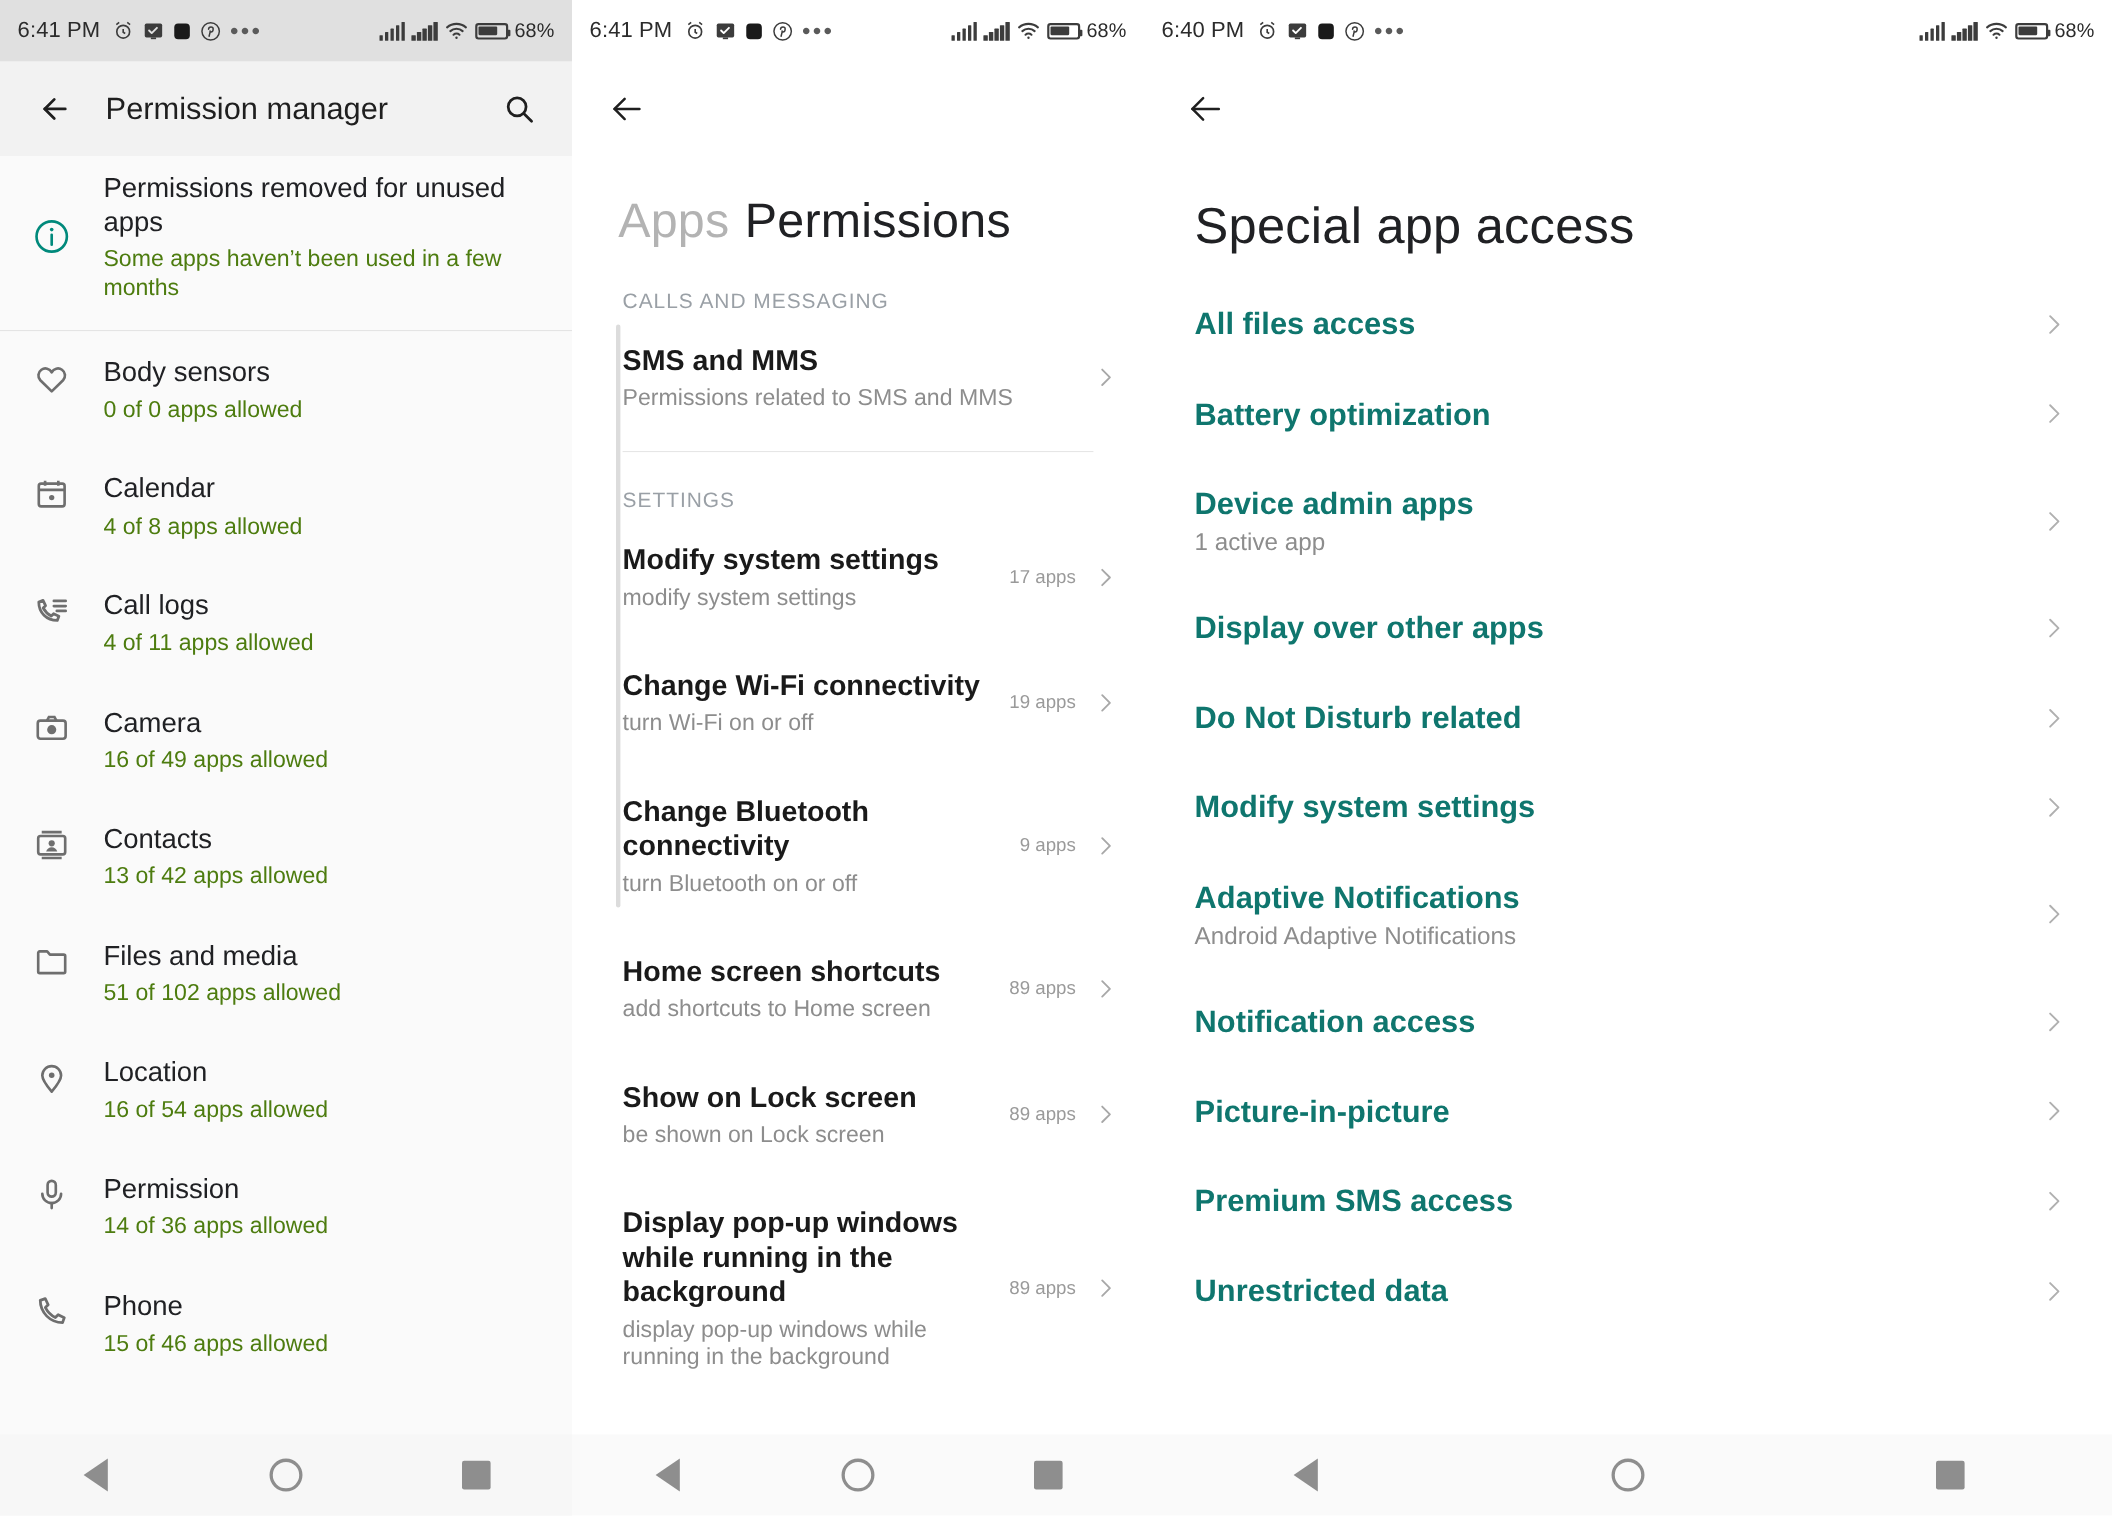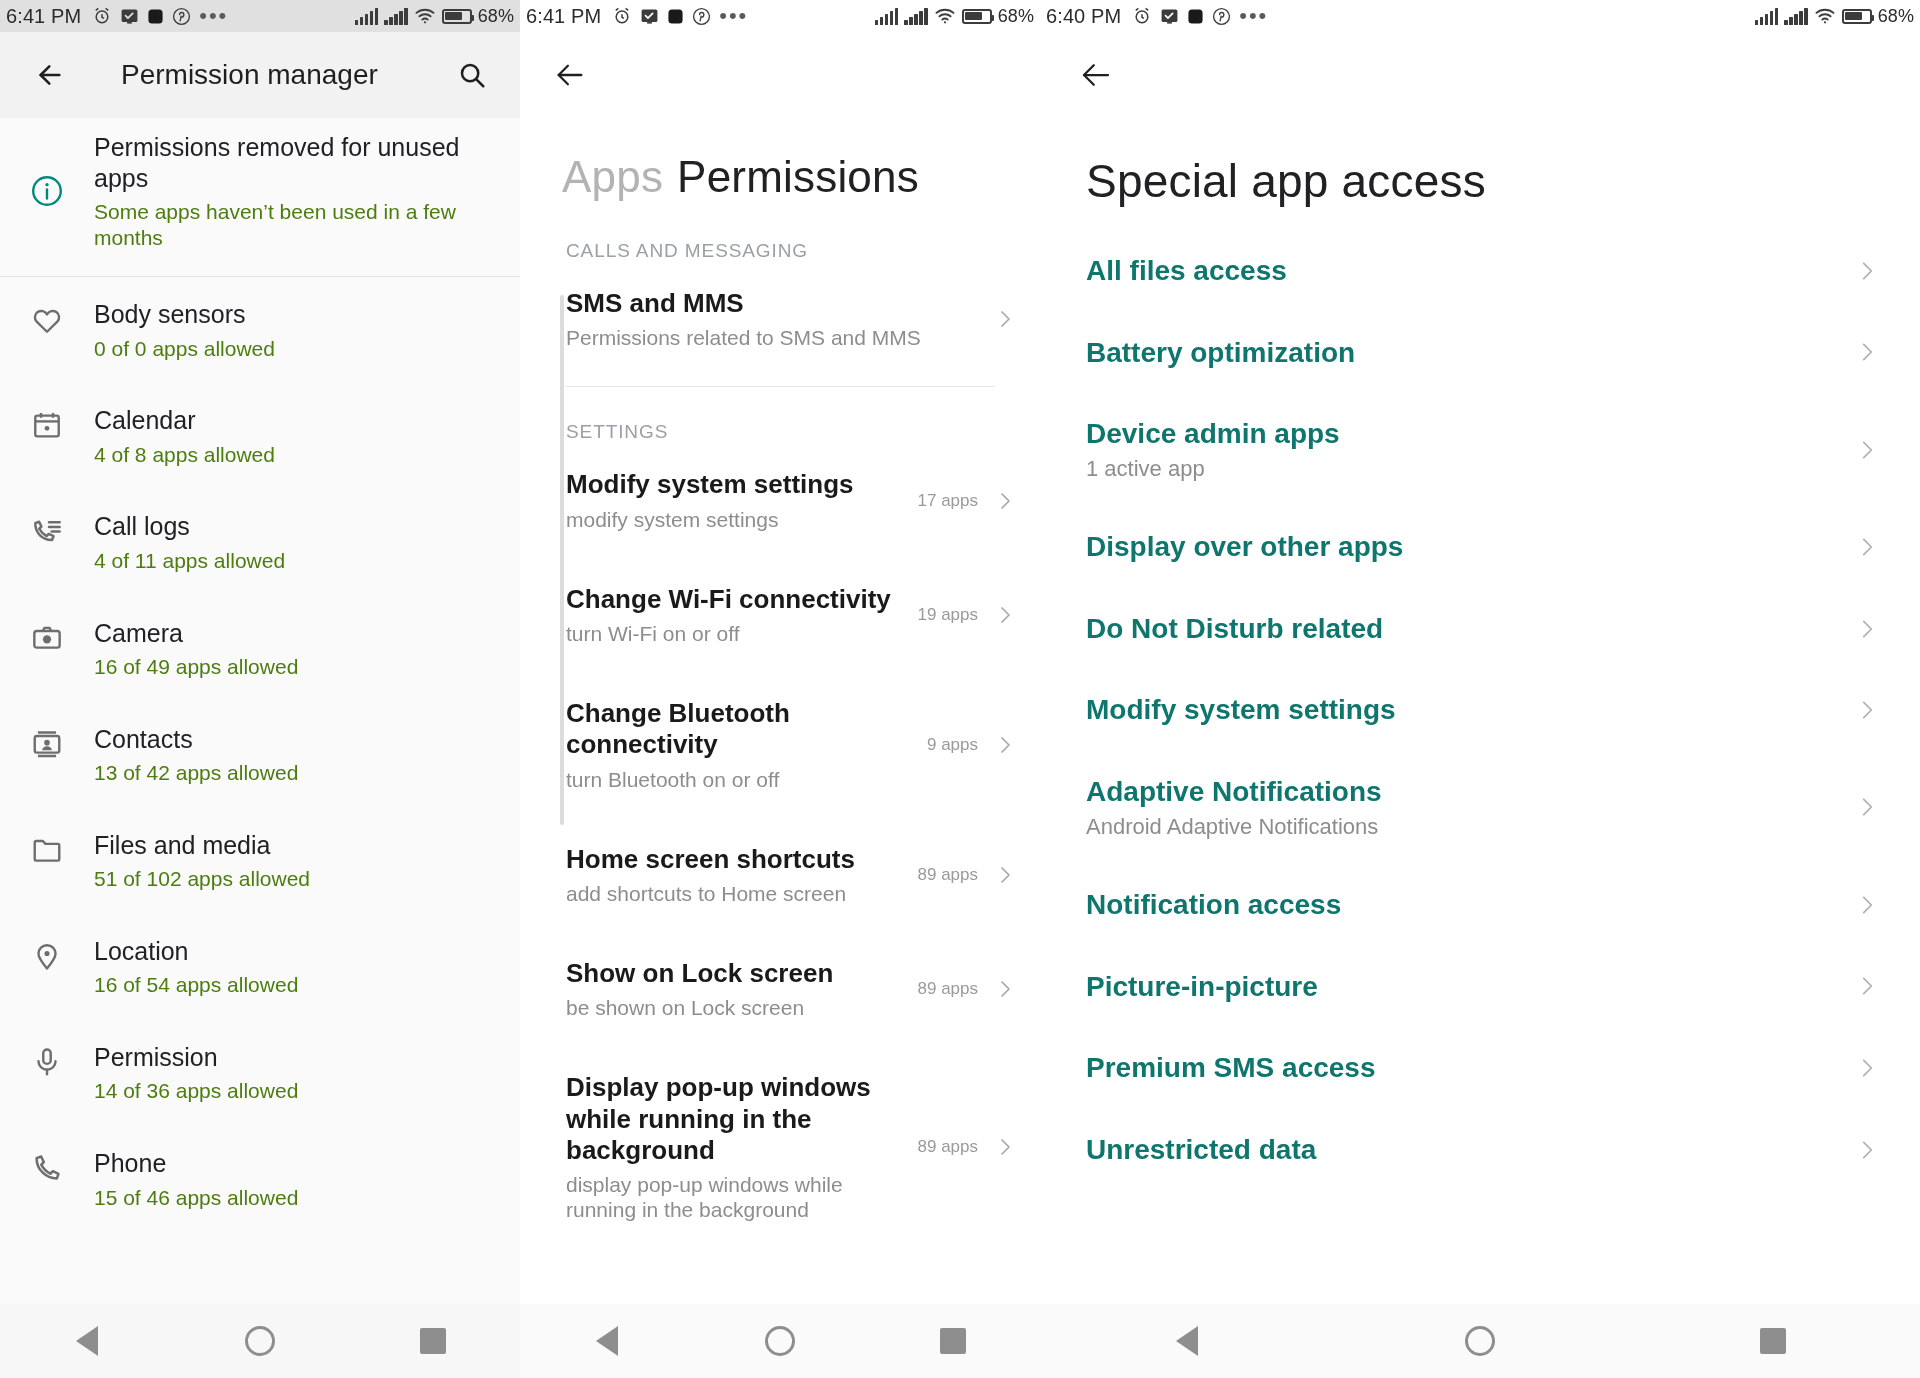--- a/index.html
+++ b/index.html
@@ -12,22 +12,22 @@
   .screens { display: flex; width: 1920px; height: 1378px; }
 
   
   .panel { position: relative; height: 1378px; background: #fff; overflow: hidden; }
   .panel-1 { width: 520px; background: #fafafa; }
   .panel-2 { width: 520px; background: #ffffff; }
   .panel-3 { width: 880px; background: #ffffff; }
 
   
   .statusbar {
-    height: 32px; display: flex; align-items: center;
-    padding: 0 6px; font-size: 20px; color: #3a3a3a;
+    height: 56px; display: flex; align-items: center;
+    padding: 0 16px; font-size: 20px; color: #3a3a3a;
     letter-spacing: .1px;
   }
   .sb-dark { background: #e0e0e0; }
   .sb-light { background: #ffffff; }
   .sb-left { display: flex; align-items: center; gap: 8px; flex: 1; }
   .sb-right { display: flex; align-items: center; gap: 6px; }
   .sb-time { font-size: 20px; color: #2b2b2b; margin-right: 3px; }
   .sb-ico { display: inline-flex; align-items: center; justify-content: center; }
   .sb-ico svg { display: block; }
   .sb-dots { font-size: 22px; color: #5a5a5a; letter-spacing: 2px; line-height: 10px; }
@@ -42,21 +42,21 @@
   .bars i:nth-child(4){height:14px}
   .bars i:nth-child(5){height:17px}
 
   
   .batt { width: 30px; height: 15px; border: 2px solid #3c3c3c; border-radius: 3px; position: relative; }
   .batt::after { content:""; position:absolute; right:-4px; top:4px; width:2.5px; height:6px; background:#3c3c3c; border-radius:0 1px 1px 0; }
   .batt i { position:absolute; left:1.5px; top:1.5px; bottom:1.5px; width: 66%; background:#3c3c3c; border-radius:1px; display:block;}
 
   
   .appbar { display: flex; align-items: center; height: 86px; padding: 0 22px; }
-  .appbar-1 { background:#f2f2f2;gap:25px; }
+  .appbar-1 { background:#f2f2f2; }
   .back-btn { width: 56px; height: 56px; display:flex; align-items:center; justify-content:center; flex:none; }
   .appbar-title { font-size: 28px; color:#1f1f1f; font-weight: 400; margin-left: 18px; flex:1; }
   .search-btn { width: 52px; height:52px; display:flex; align-items:center; justify-content:center; flex:none;}
 
   
   .bigheader { padding: 34px 42px 26px 42px; font-size: 44px; font-weight: 400; color:#202124; letter-spacing: .2px; }
   .bigheader .muted { color: #b3b3b3; margin-right: 14px; }
   .bigheader-3 { padding: 36px 46px 22px 46px; font-size: 46px; }
 
   

